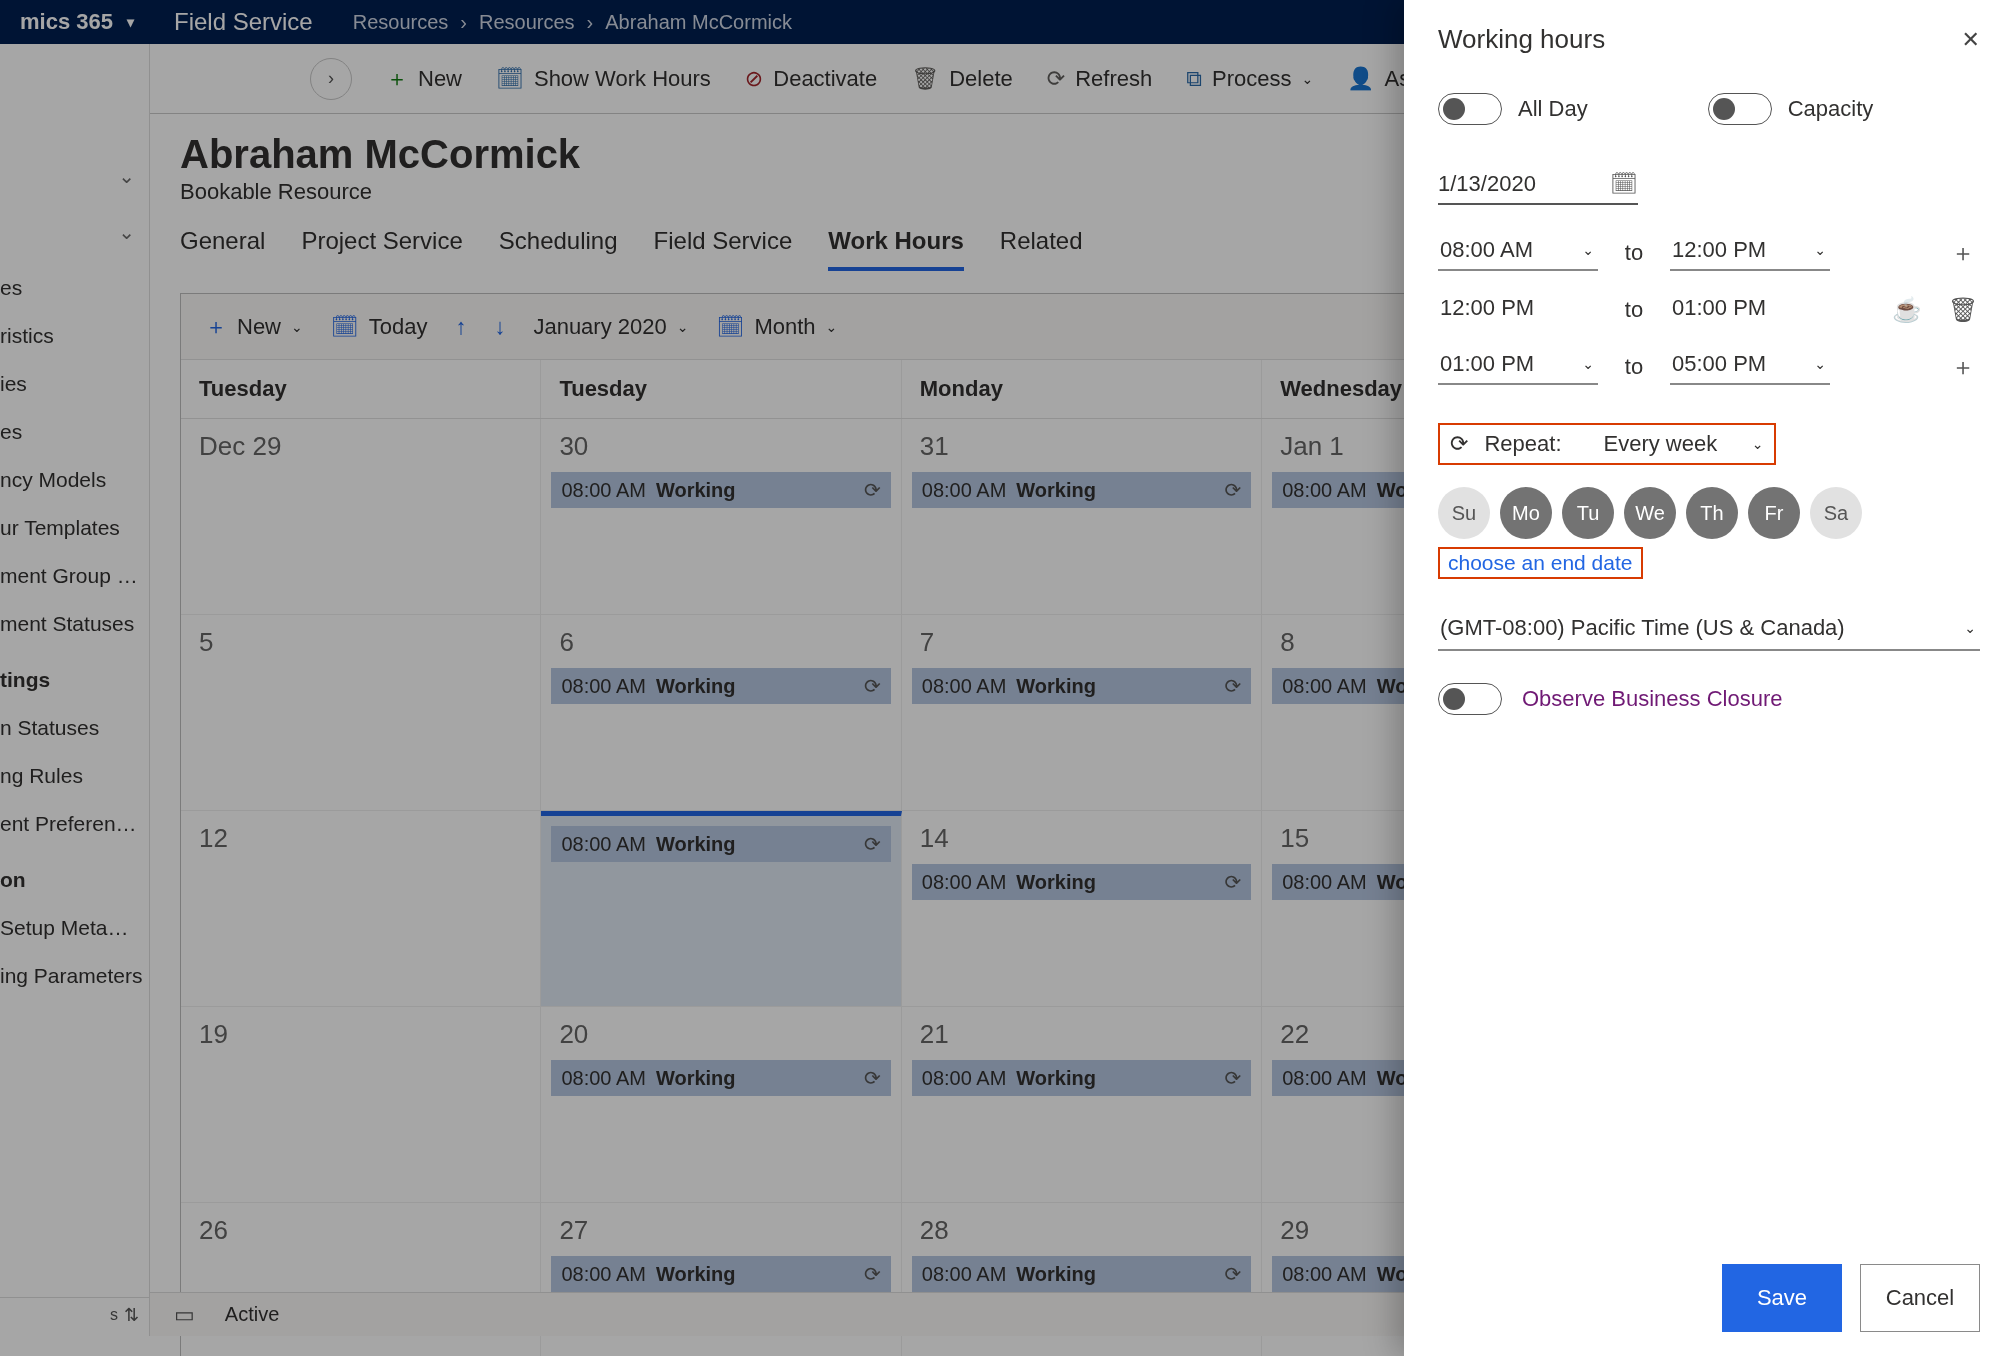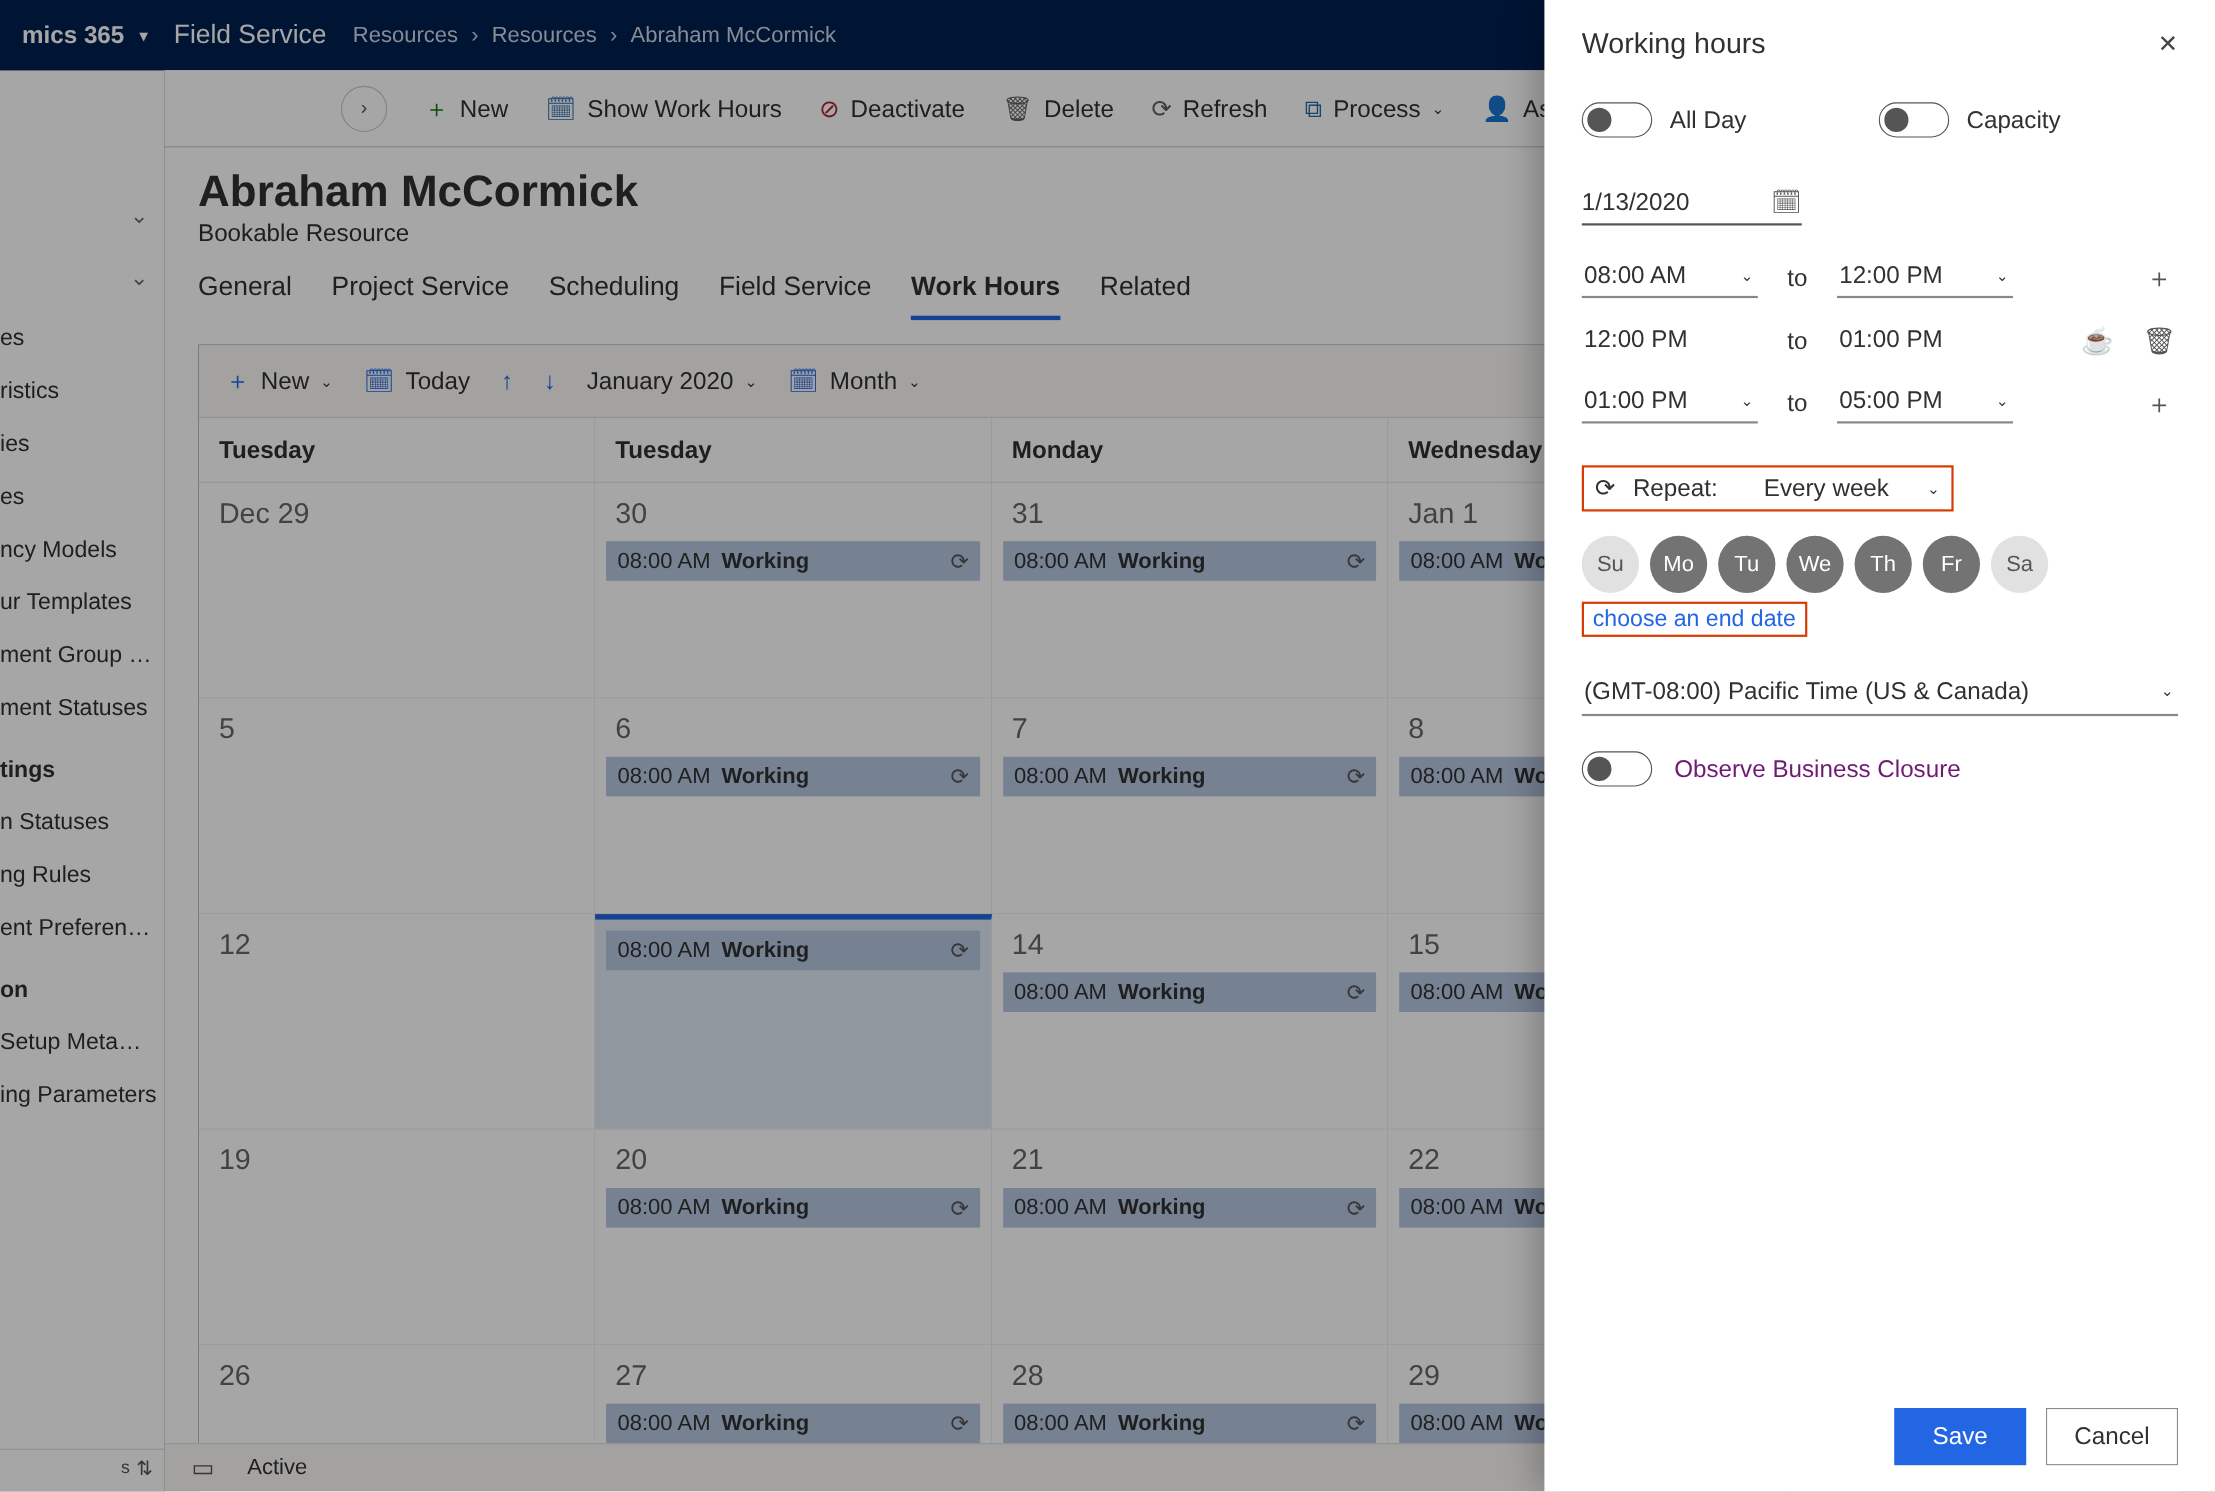--- a/index.html
+++ b/index.html
@@ -12,26 +12,26 @@
       width: 2014px;
       height: 1356px;
       background: #fff;
       position: relative;
       overflow: hidden;
     }
     
     
     .topnav {
       background: #002050;
-      height: 64px;
+      height: 44px;
       display: flex;
       align-items: center;
       color: #fff;
       padding: 0 20px;
-      gap: 24px;
+      gap: 40px;
       font-size: 22px;
     }
     .topnav .product {
       font-weight: 600;
       display: flex;
       align-items: center;
       gap: 14px;
     }
     .topnav .app {
       font-weight: 400;
@@ -470,21 +470,21 @@
     }
 
     .panelfooter {
       margin-top: auto;
       display: flex;
       gap: 18px;
       justify-content: flex-end;
     }
     .btn {
       min-width: 120px;
-      height: 52px;
+      height: 68px;
       display: flex;
       align-items: center;
       justify-content: center;
       font-size: 22px;
       cursor: pointer;
     }
     .btn.primary {
       background: #2266e3;
       color: #fff;
     }

